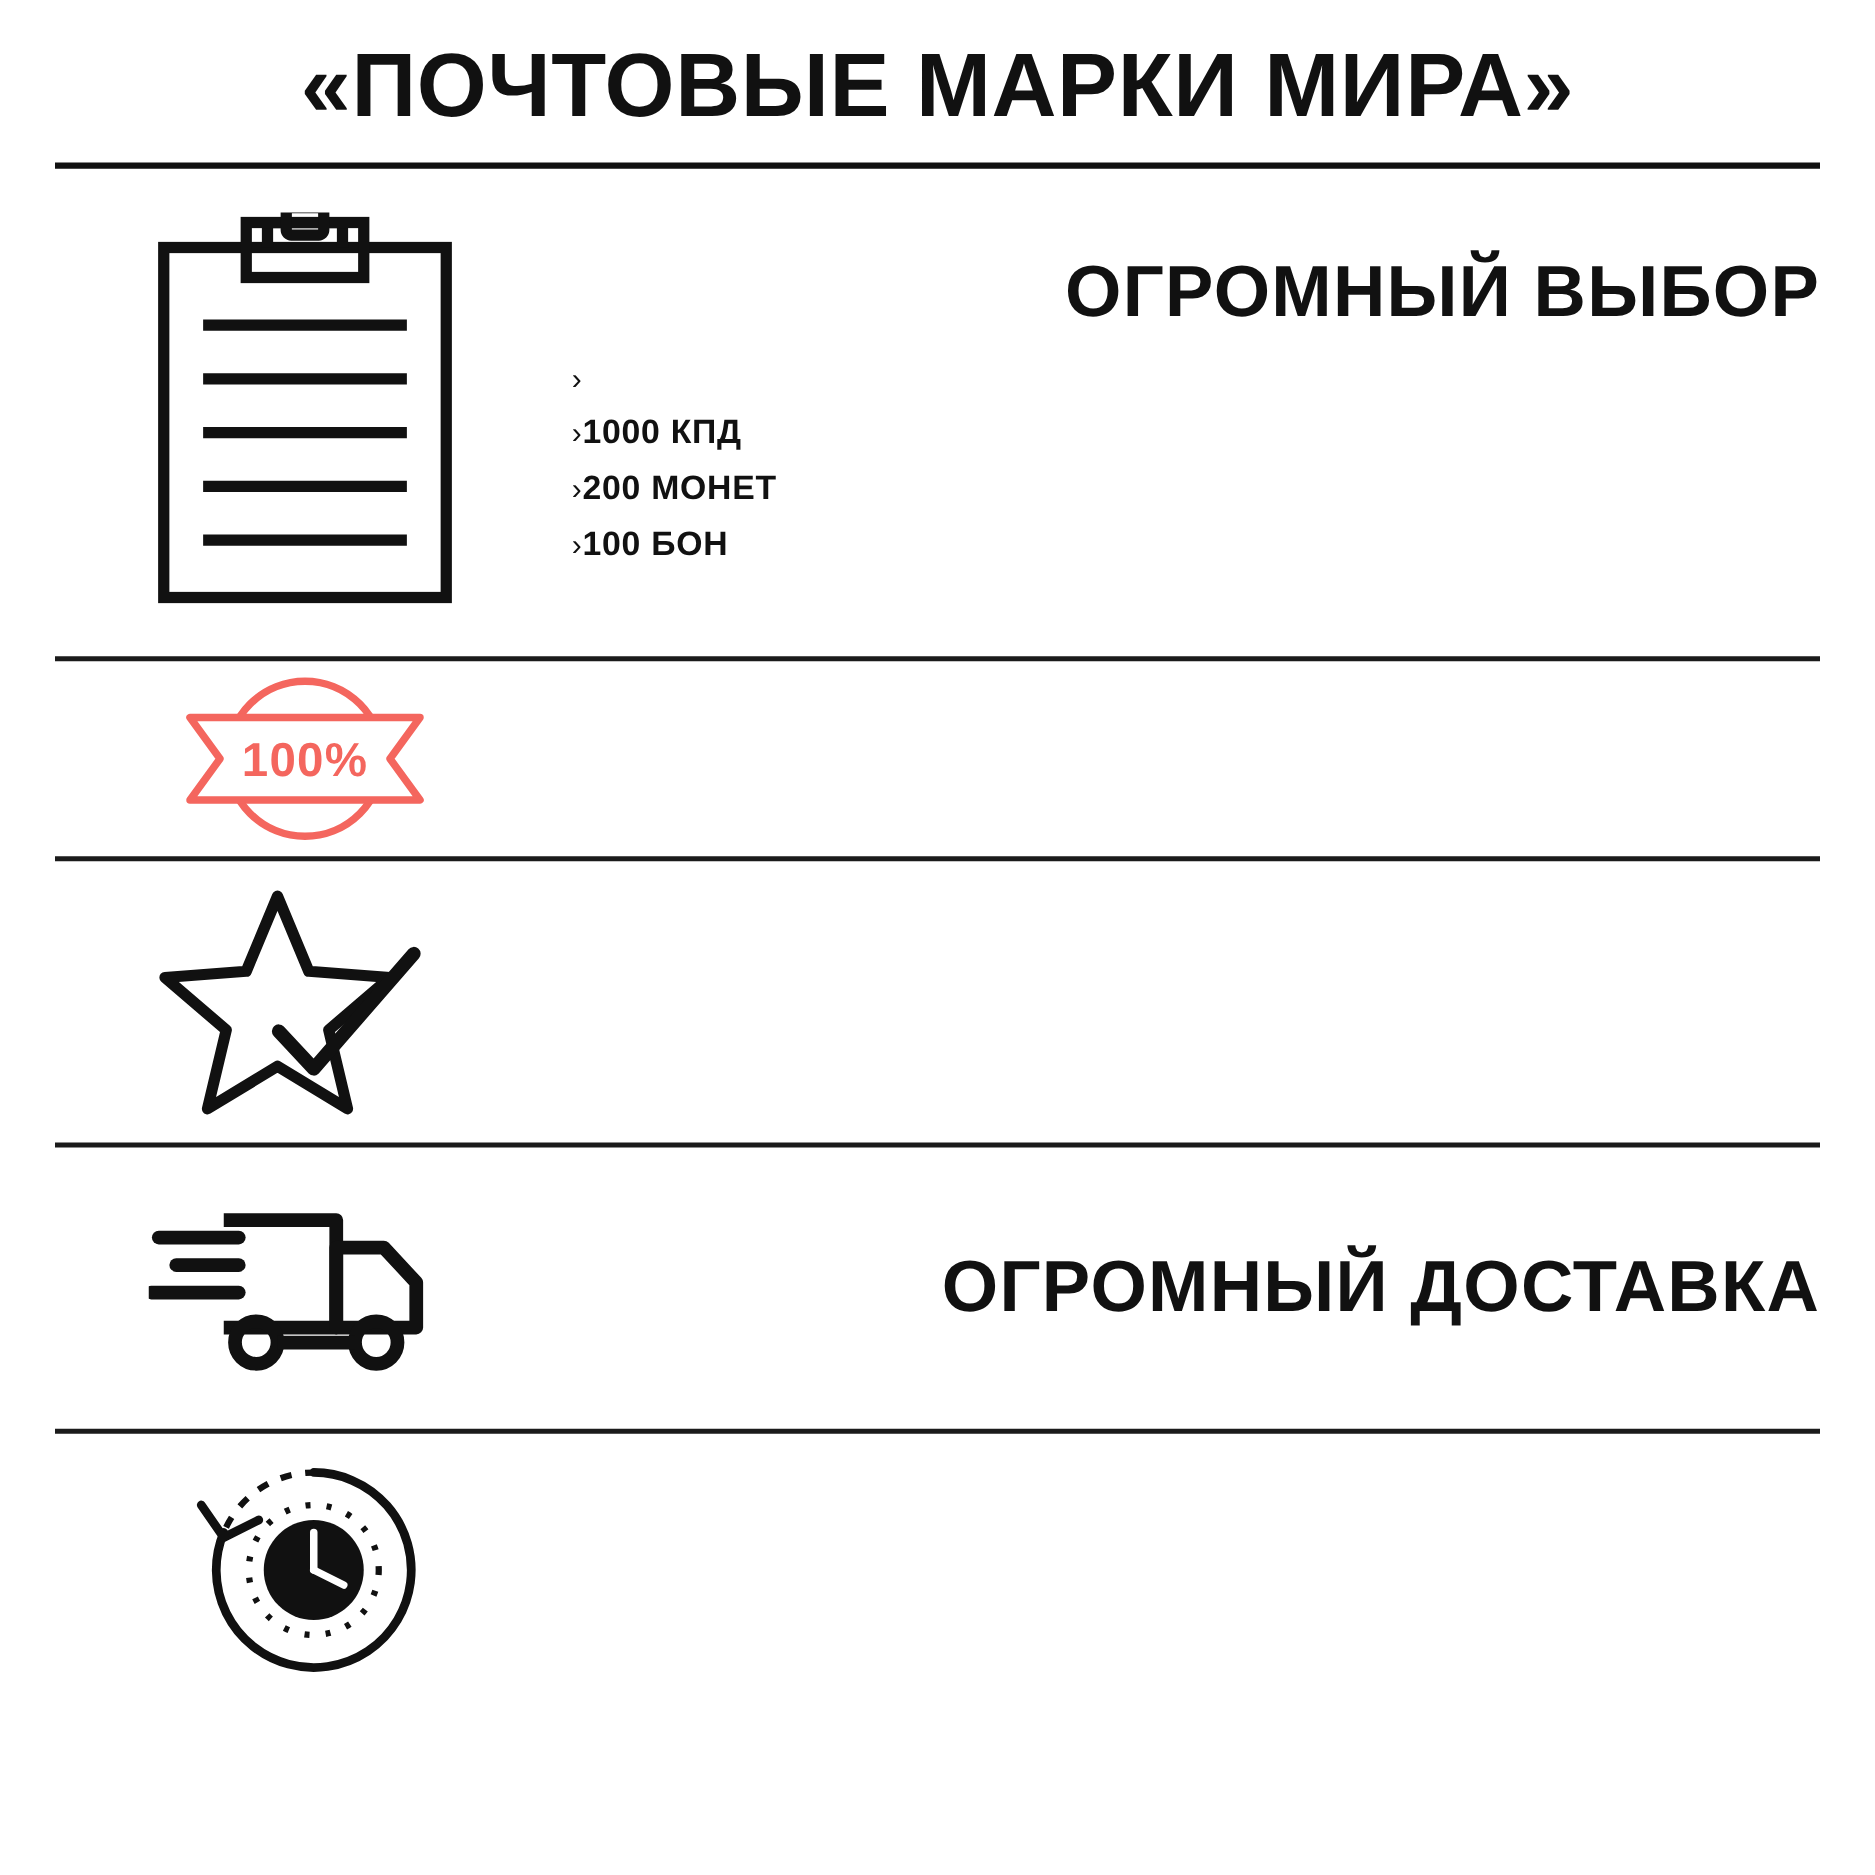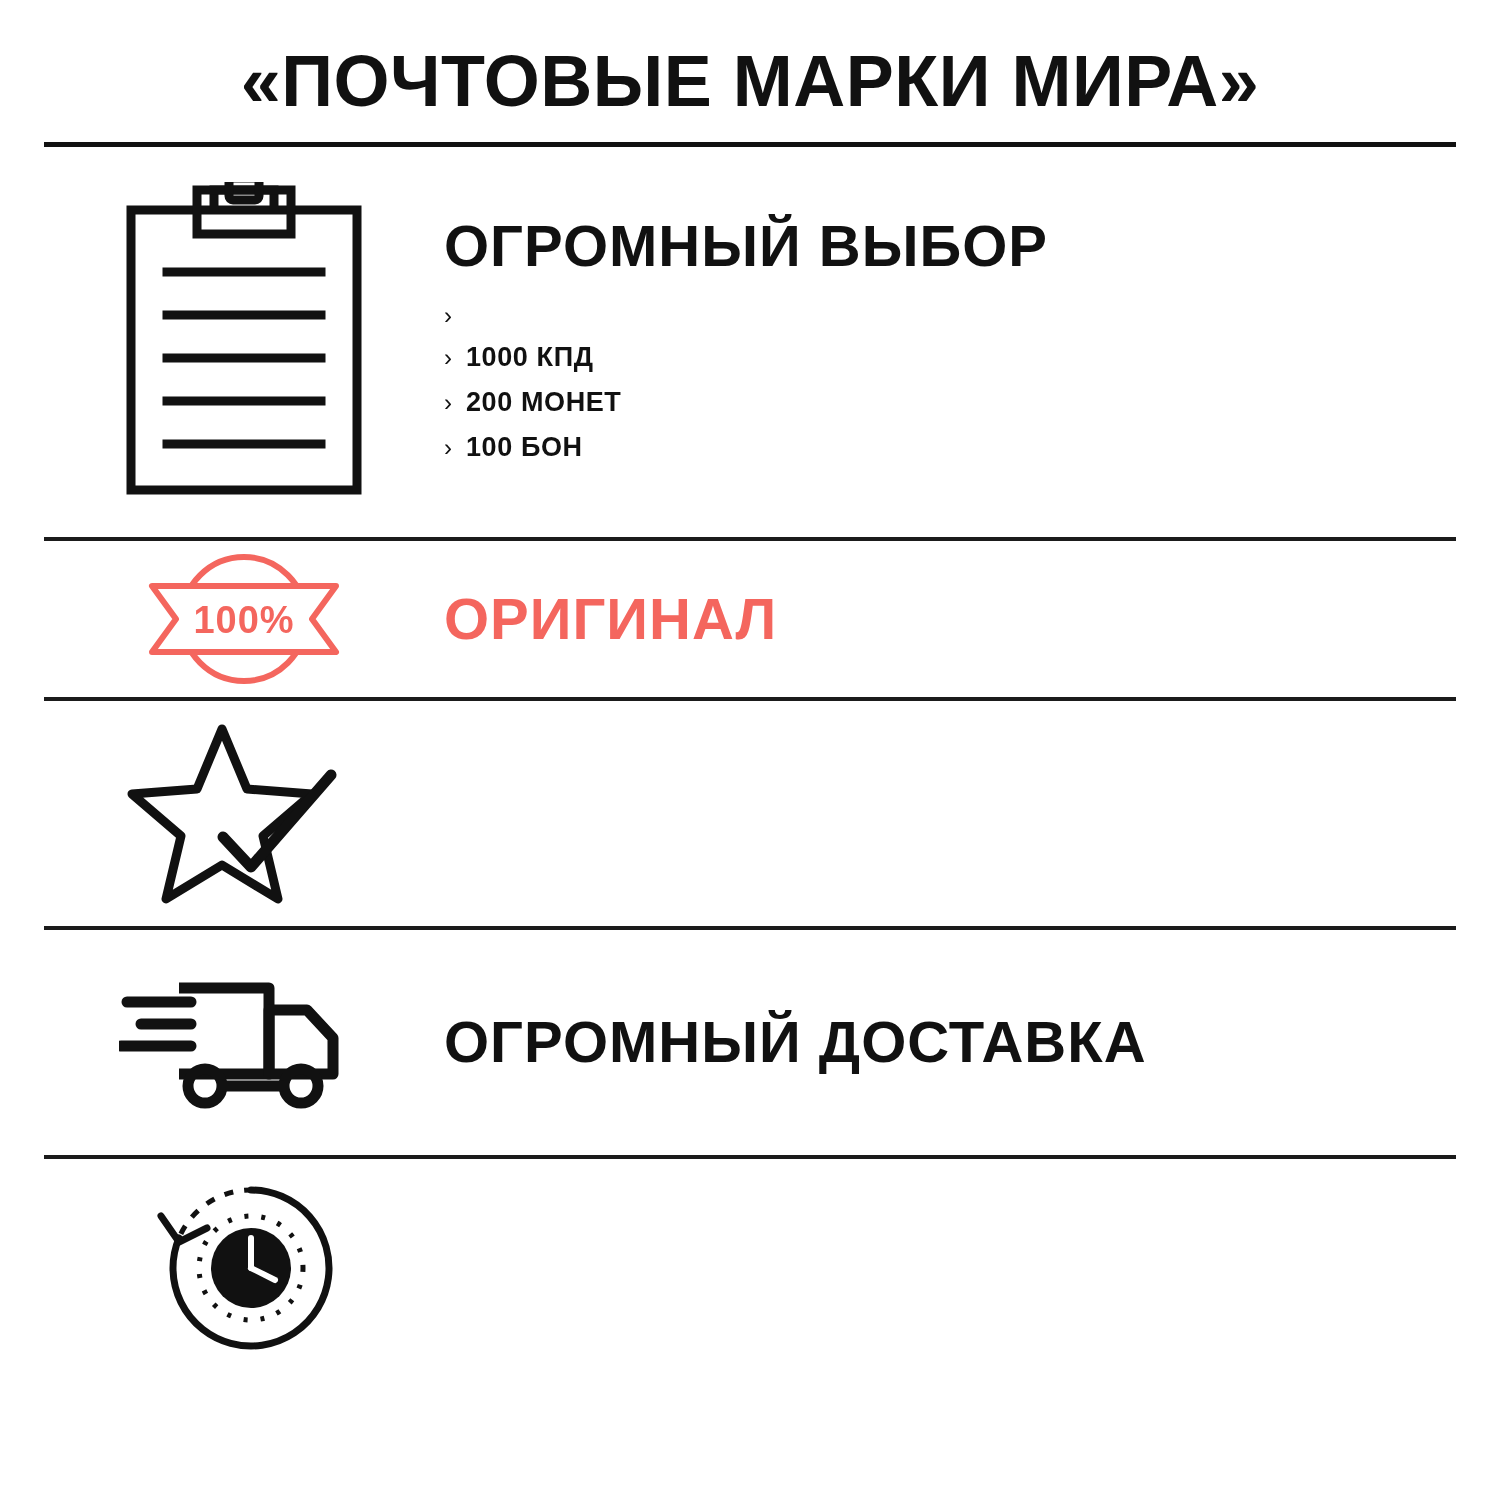--- a/index.html
+++ b/index.html
@@ -12,21 +12,21 @@
     height: 1500px;
     font-family: "Liberation Sans", sans-serif;
     color: #111111;
     overflow: hidden;
   }
   .page {
     position: relative;
     width: 1500px;
     height: 1500px;
     box-sizing: border-box;
-    padding: 16px 44px;
+    padding: 4px 44px;
   }
 
   
   .header {
     padding-top: 28px;
     text-align: center;
   }
   .header-title {
     font-size: 72px;
     line-height: 1.05;
@@ -53,20 +53,21 @@
     min-width: 400px;
     display: flex;
     align-items: center;
     justify-content: center;
   }
   .text-cell {
     flex: 1;
     display: flex;
     flex-direction: column;
     justify-content: center;
+    text-align: right;
   }
   .feature-title {
     font-size: 58px;
     font-weight: 700;
     letter-spacing: 1px;
     line-height: 1.1;
     color: #111111;
     white-space: nowrap;
   }
   .feature-title.accent {
@@ -153,23 +154,20 @@
   <div class="divider"></div>
 
   <div class="row row-2">
     <div class="icon-cell">
       <svg width="220" height="170" viewBox="0 0 220 170">
         <circle cx="110" cy="85" r="62" fill="none" stroke="#f4665e" stroke-width="6"></circle>
         <path d="M18 52 L202 52 L178 85 L202 118 L18 118 L42 85 Z" fill="#ffffff" stroke="#f4665e" stroke-width="6" stroke-linejoin="round"></path>
         <text x="110" y="99" text-anchor="middle" font-family="'Liberation Sans', sans-serif" font-size="38" font-weight="700" fill="#f4665e" letter-spacing="1">100%</text>
       </svg>
     </div>
-    <div class="text-cell">
-      <div class="feature-title accent">ОРИГИНАЛ</div>
-    </div>
   </div>
   <div class="divider"></div>
 
   <div class="row row-3">
     <div class="icon-cell">
       <svg width="250" height="200" viewBox="0 0 250 200">
         <path d="M85 12 L110 72 L175 77 L126 119 L141 182 L85 148 L29 182 L44 119 L-5 77 L60 72 Z" transform="translate(18,4)" fill="none" stroke="#111" stroke-width="9" stroke-linejoin="round"></path>
         <path d="M104 124 L132 154 L212 62" fill="none" stroke="#111" stroke-width="11" stroke-linecap="round" stroke-linejoin="round"></path>
         <path d="M104 124 L132 154" fill="none" stroke="#ffffff" stroke-width="0"></path>
       </svg>

